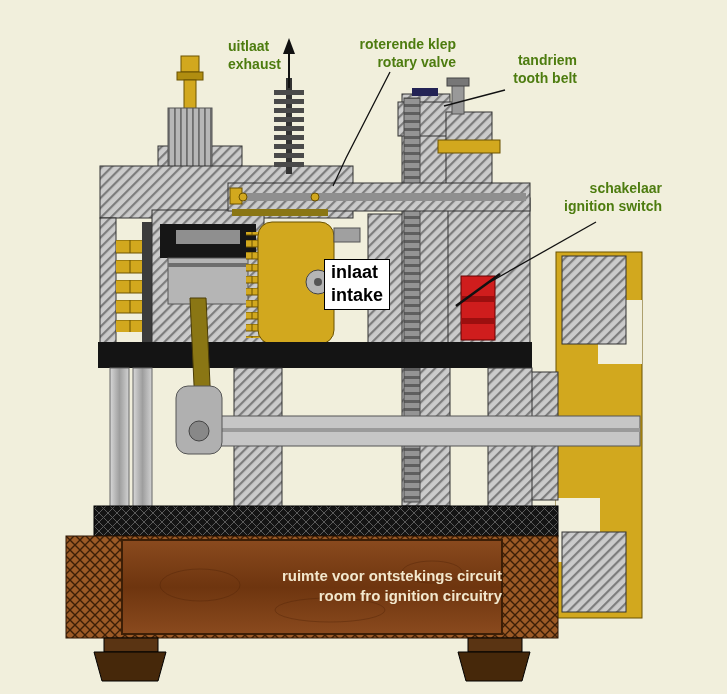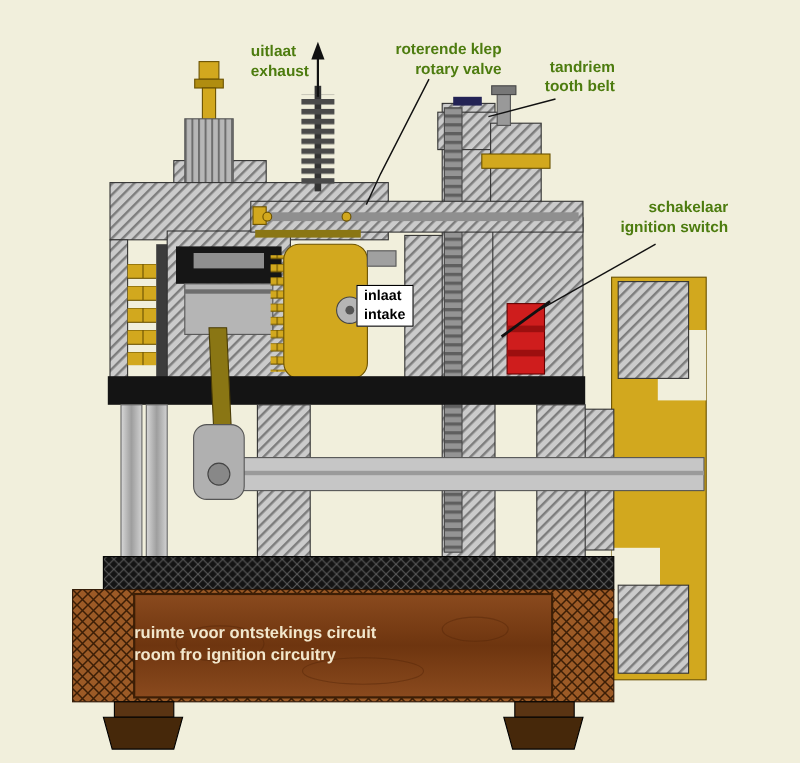--- a/index.html
+++ b/index.html
@@ -3,23 +3,23 @@
 <meta charset="utf-8">
 <style>
   html,body{margin:0;padding:0}
   body{font-family:"Liberation Sans",sans-serif;background:var(--background,#f1efdc)}
   #stage{position:relative;width:727px;height:694px;background:var(--background,#f1efdc);overflow:hidden}
   #stage svg{position:absolute;left:0;top:0}
   .lbl{position:absolute;font-weight:bold;font-size:14px;color:#4d7c0f;line-height:1.25;white-space:nowrap}
   .lbl span{display:block}
   .center{text-align:right}
   #intake-box{position:absolute;left:324px;top:259px;background:#fff;border:1px solid #000;
-    padding:1px 6px;font-weight:bold;font-size:13px;line-height:1.3}
+    padding:1px 6px;font-weight:bold;font-size:18px;line-height:1.3}
   #intake-box span{display:block}
-  #wood-text{position:absolute;left:122px;top:566px;width:380px;text-align:left;font-weight:bold;
+  #wood-text{position:absolute;left:122px;top:566px;width:380px;text-align:right;font-weight:bold;
     font-size:15px;color:var(--base-text,#f2e7cc);line-height:1.3}
   #wood-text span{display:block}
   
   .hatchF{fill:url(#hatch)}
   .o{stroke:#333;stroke-width:1}
   .ob{stroke:#6b5200;stroke-width:1}
   .brass{fill:var(--brass,#d2a81e)}
   .bgfill{fill:var(--background,#f1efdc)}
   .red{fill:var(--switch-red,#cf1d1d)}
   .leader{stroke:#111;stroke-width:1.3;fill:none}
@@ -203,21 +203,21 @@
 <div class="lbl" style="left:228px;top:38px">
   <span>uitlaat</span>
   <span>exhaust</span>
 </div>
 
 <div class="lbl center" style="left:341px;top:36px;width:115px">
   <span>roterende klep</span>
   <span>rotary valve</span>
 </div>
 
-<div class="lbl center" style="left:479px;top:52px;width:80px">
+<div class="lbl center" style="left:497px;top:52px;width:80px">
   <span>tandriem</span>
   <span>tooth belt</span>
 </div>
 
 <div class="lbl center" style="left:540px;top:180px;width:122px">
   <span>schakelaar</span>
   <span>ignition switch</span>
 </div>
 
 <div id="intake-box">

